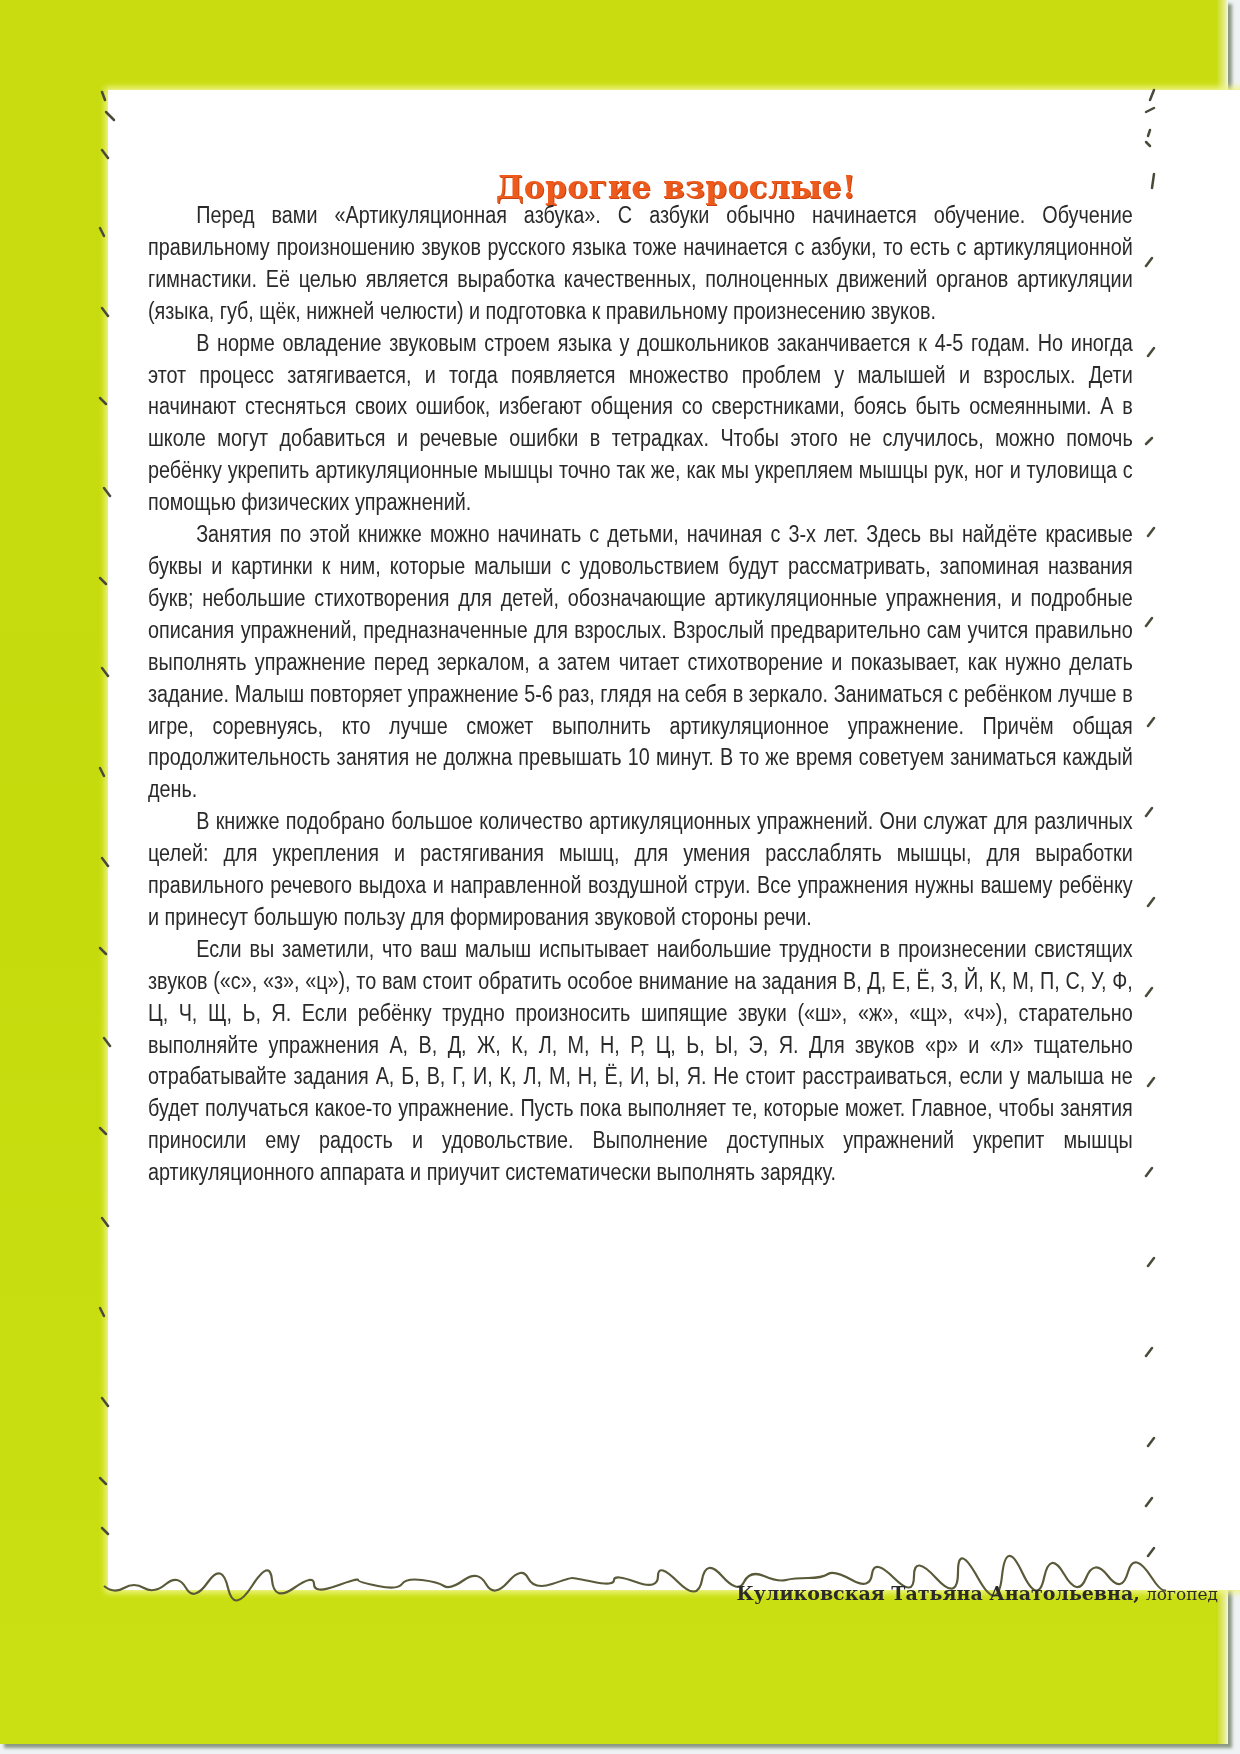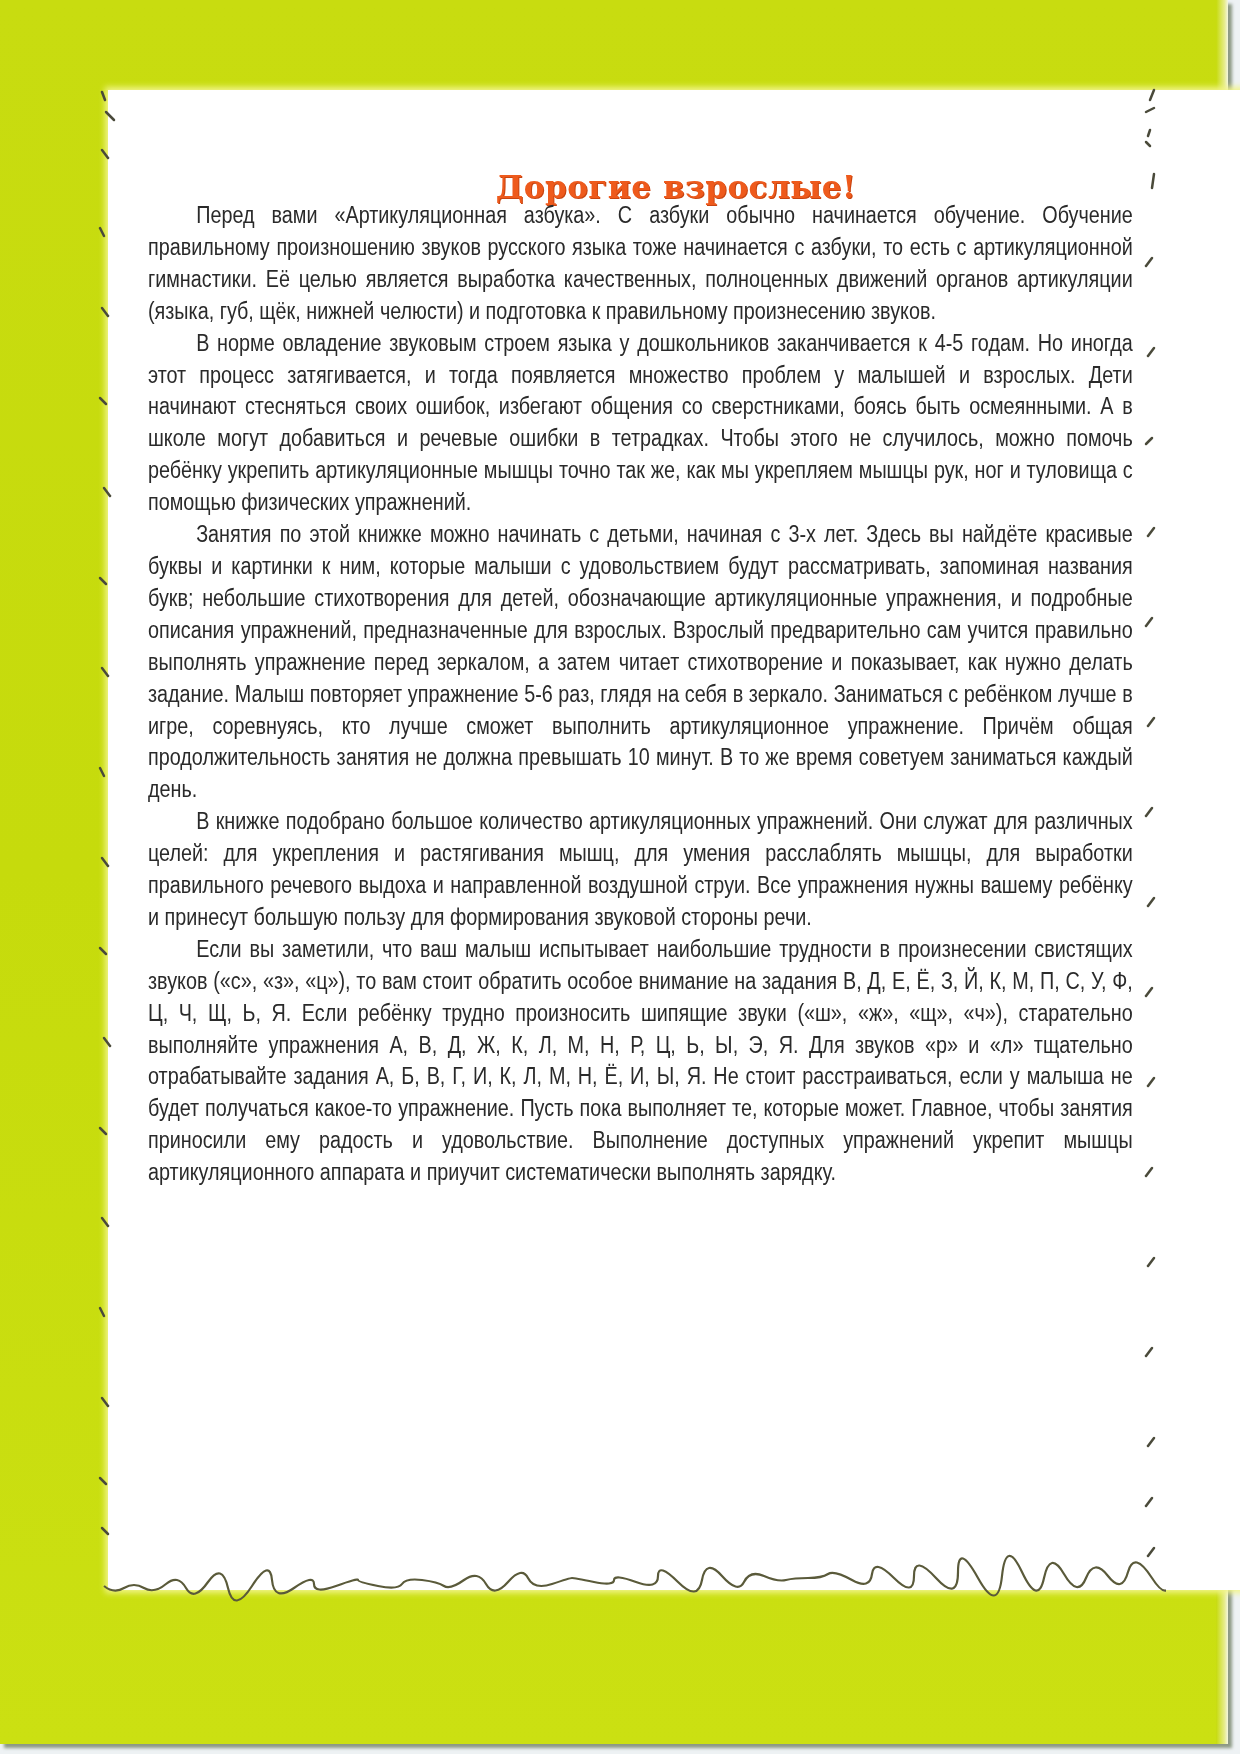--- a/index.html
+++ b/index.html
@@ -151,14 +151,18 @@
     <h1 class="title">Дорогие взрослые!</h1>
 
     <div class="body-text">
       <p>Перед вами «Артикуляционная азбука». С азбуки обычно начинается обучение. Обучение правильному произношению звуков русского языка тоже начинается с азбуки, то есть с артикуляционной гимнастики. Её целью является выработка качественных, полноценных движений органов артикуляции (языка, губ, щёк, нижней челюсти) и подготовка к правильному произнесению звуков.</p>
       <p>В норме овладение звуковым строем языка у дошкольников заканчивается к 4-5 годам. Но иногда этот процесс затягивается, и тогда появляется множество проблем у малышей и взрослых. Дети начинают стесняться своих ошибок, избегают общения со сверстниками, боясь быть осмеянными. А в школе могут добавиться и речевые ошибки в тетрадках. Чтобы этого не случилось, можно помочь ребёнку укрепить артикуляционные мышцы точно так же, как мы укрепляем мышцы рук, ног и туловища с помощью физических упражнений.</p>
       <p>Занятия по этой книжке можно начинать с детьми, начиная с 3-х лет. Здесь вы найдёте красивые буквы и картинки к ним, которые малыши с удовольствием будут рассматривать, запоминая названия букв; небольшие стихотворения для детей, обозначающие артикуляционные упражнения, и подробные описания упражнений, предназначенные для взрослых. Взрослый предварительно сам учится правильно выполнять упражнение перед зеркалом, а затем читает стихотворение и показывает, как нужно делать задание. Малыш повторяет упражнение 5-6 раз, глядя на себя в зеркало. Заниматься с ребёнком лучше в игре, соревнуясь, кто лучше сможет выполнить артикуляционное упражнение. Причём общая продолжительность занятия не должна превышать 10 минут. В то же время советуем заниматься каждый день.</p>
       <p>В книжке подобрано большое количество артикуляционных упражнений. Они служат для различных целей: для укрепления и растягивания мышц, для умения расслаблять мышцы, для выработки правильного речевого выдоха и направленной воздушной струи. Все упражнения нужны вашему ребёнку и принесут большую пользу для формирования звуковой стороны речи.</p>
       <p>Если вы заметили, что ваш малыш испытывает наибольшие трудности в произнесении свистящих звуков («с», «з», «ц»), то вам стоит обратить особое внимание на задания В, Д, Е, Ё, З, Й, К, М, П, С, У, Ф, Ц, Ч, Щ, Ь, Я. Если ребёнку трудно произносить шипящие звуки («ш», «ж», «щ», «ч»), старательно выполняйте упражнения А, В, Д, Ж, К, Л, М, Н, Р, Ц, Ь, Ы, Э, Я. Для звуков «р» и «л» тщательно отрабатывайте задания А, Б, В, Г, И, К, Л, М, Н, Ё, И, Ы, Я. Не стоит расстраиваться, если у малыша не будет получаться какое-то упражнение. Пусть пока выполняет те, которые может. Главное, чтобы занятия приносили ему радость и удовольствие. Выполнение доступных упражнений укрепит мышцы артикуляционного аппарата и приучит систематически выполнять зарядку.</p>
     </div>
 
+    <div class="signature">
+      <span class="name">Куликовская Татьяна Анатольевна,</span>
+      <span class="role">логопед</span>
+    </div>
   </div>
 </div>
 
 </body></html>

